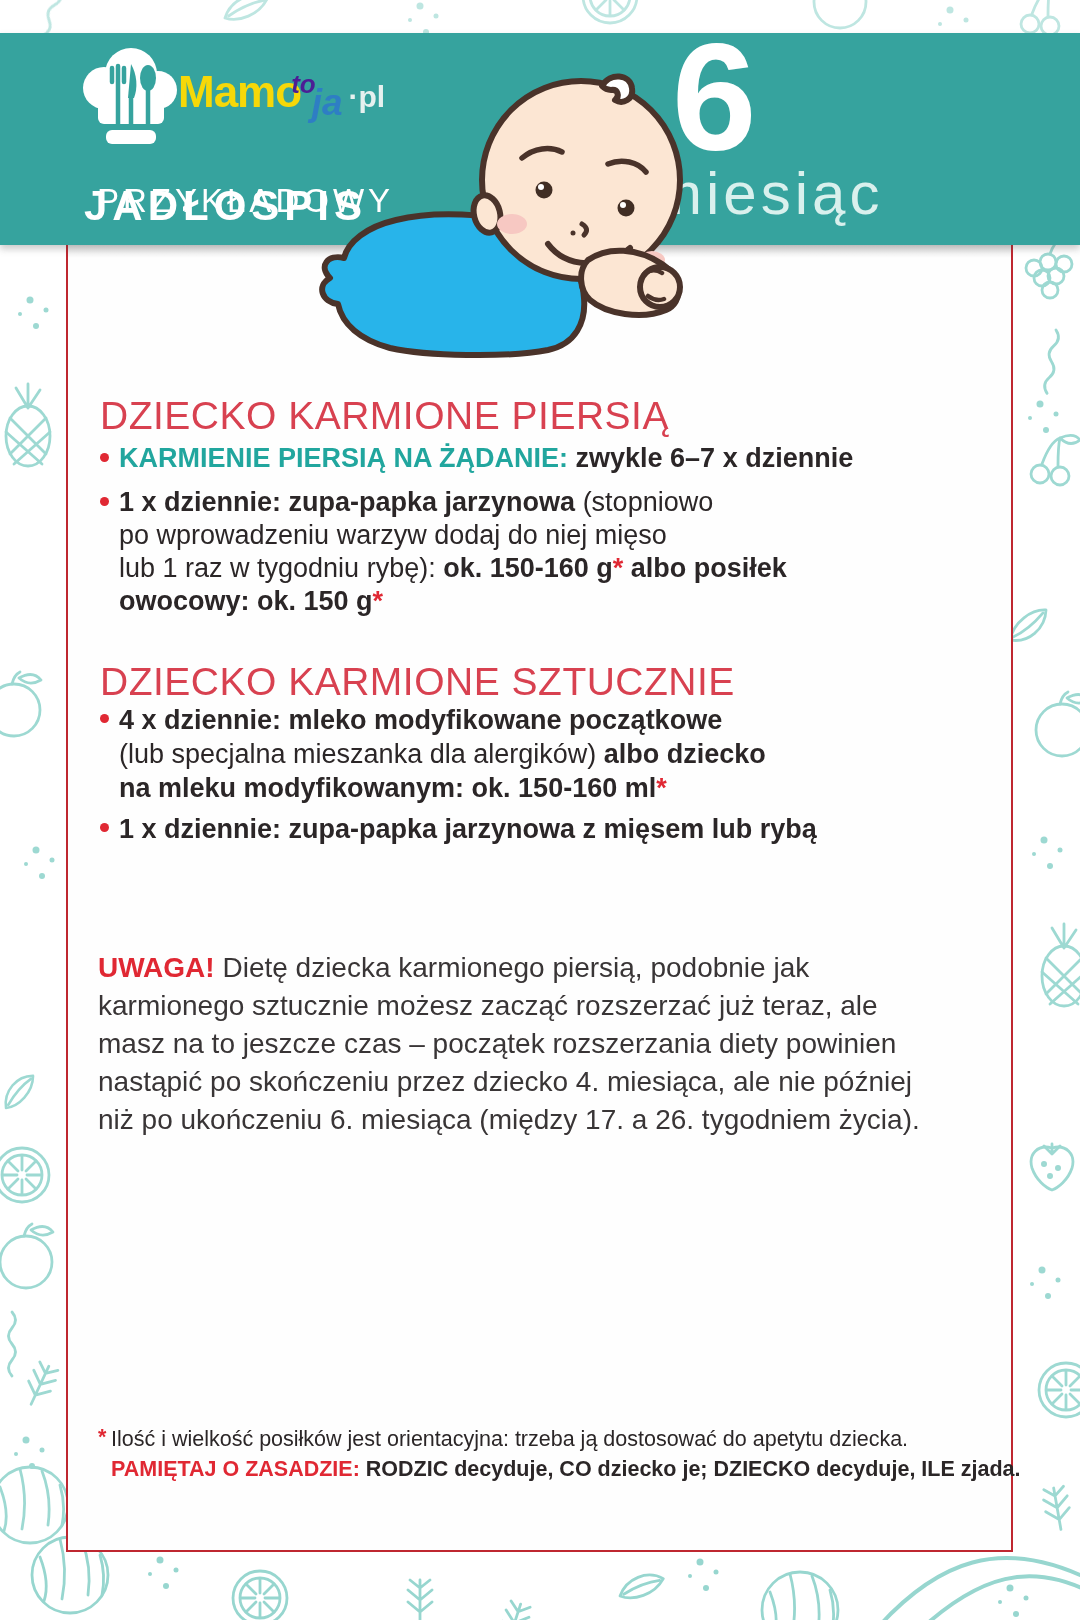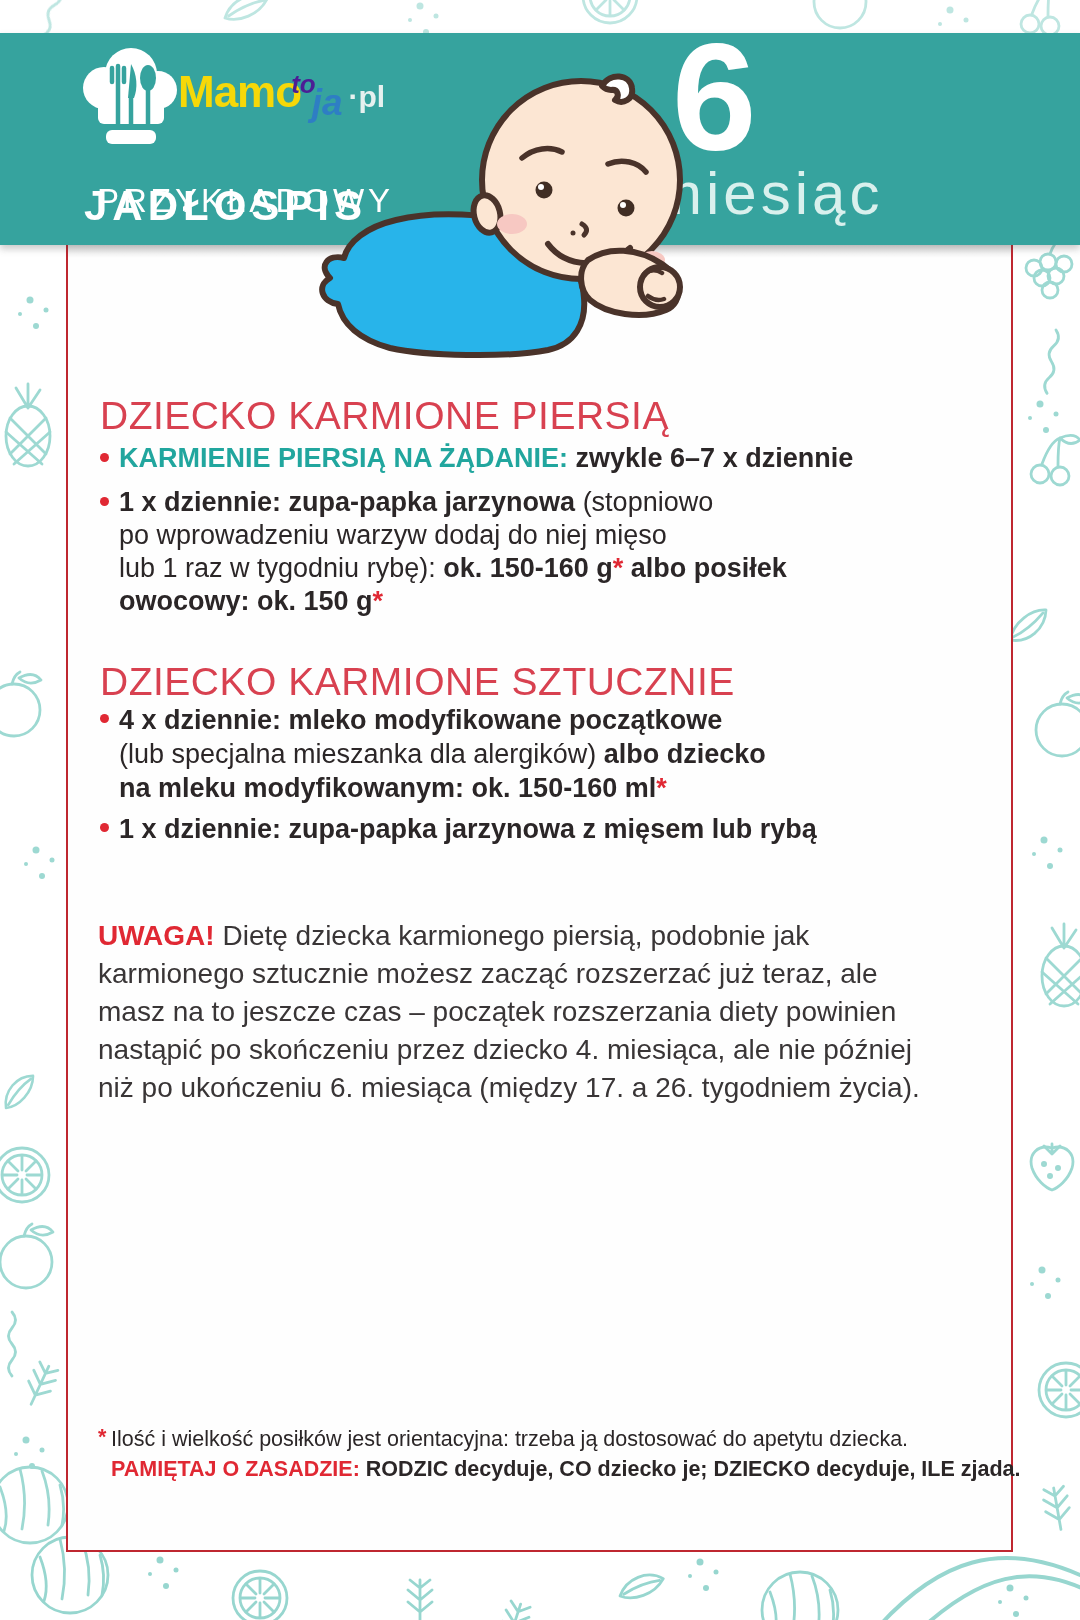--- a/index.html
+++ b/index.html
@@ -45,21 +45,21 @@
           line-height:33px;color:#2b2627;}
   .dot{position:absolute;left:0;top:11px;width:9px;height:9px;border-radius:50%;
        background:#e02833;}
   .bold{font-weight:700;}
   .reg{font-weight:400;}
   .teal{font-weight:700;color:#21a69e;}
   .ast{font-weight:700;color:#e02833;}
   .redbold{font-weight:700;color:#e02833;}
   .ln{display:block;white-space:nowrap;}
   .lh34 .ln{line-height:34px;}
-  .notice{position:absolute;z-index:2;font-size:28px;line-height:38px;color:#393536;}
+  .notice{position:absolute;z-index:2;font-size:28px;line-height:38px;color:#393536;margin-top:32px;}
   .fnote{position:absolute;z-index:2;padding-left:13px;font-size:21.5px;
          line-height:30px;color:#2b2627;}
   .fnote .ast{position:absolute;left:0;top:-2px;}
 </style>
 </head>
 <body>
 
 <div class="stage">
 
   <svg class="bg" width="1080" height="1620" viewBox="0 0 1080 1620">

